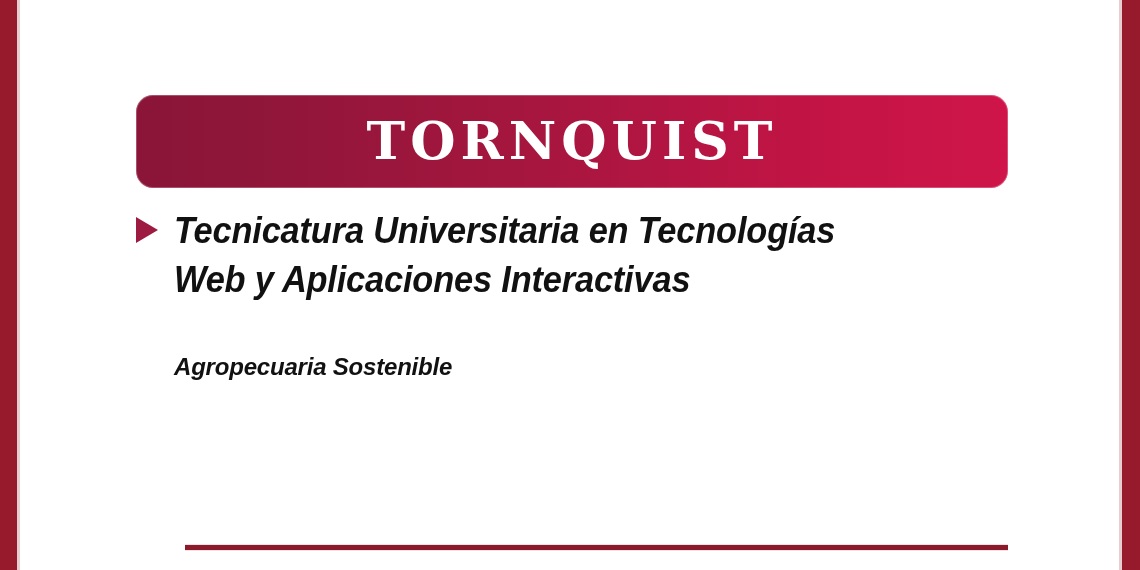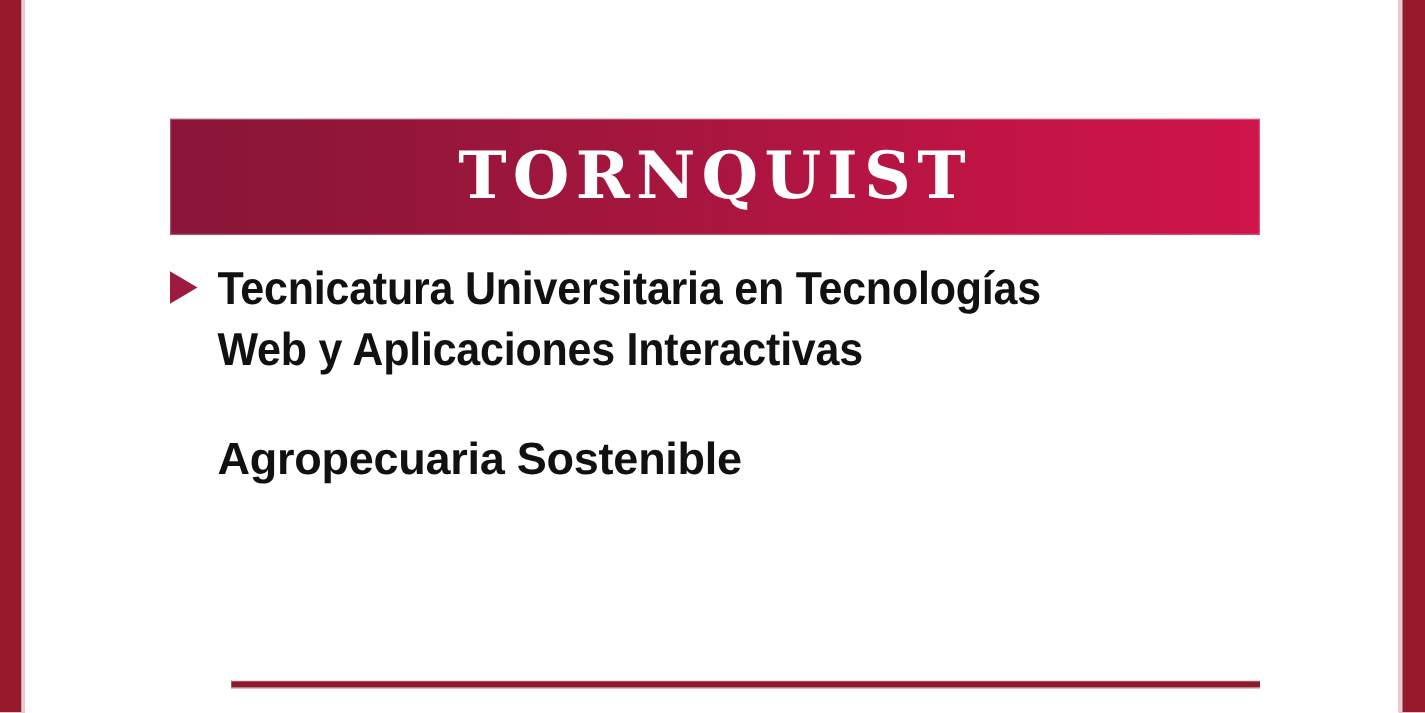--- a/index.html
+++ b/index.html
@@ -45,38 +45,40 @@
     position: absolute;
     left: 136px;
     top: 95px;
     width: 872px;
     height: 93px;
     background: linear-gradient(to right, #8a1538 0%, #8e1639 12%, #a8163f 48%, #c41446 80%, #cf154a 100%);
     display: flex;
     align-items: center;
     justify-content: center;
     box-shadow: 0 0 0 1px rgba(255,255,255,0.25) inset;
+    border-radius: 17px;
   }
   #title-banner .title-text {
     color: #ffffff;
     font-family: "DejaVu Serif", "Liberation Serif", serif;
     font-weight: bold;
     font-size: 52px;
     letter-spacing: 5px;
     line-height: 1;
     white-space: nowrap;
     transform: translateY(-1px);
   }
 
   
   #program-list {
     position: absolute;
     left: 0;
     top: 206px;
     width: 1140px;
+    font-style: italic;
   }
 
   .program-item {
     position: relative;
     padding-left: 136px;
     padding-right: 120px;
   }
 
   .bullet-row {
     display: flex;
@@ -102,21 +104,21 @@
     font-weight: bold;
     font-size: 37px;
     line-height: 49px;
     letter-spacing: -0.2px;
     transform: scaleX(0.93);
     transform-origin: left center;
     white-space: pre-line;
   }
   .program-text.wide {
     transform: scaleX(1);
-    font-size: 36px;
+    font-size: 24px;
   }
 
   
   #program-divider {
     position: absolute;
     left: 185px;
     top: 338px;
     width: 823px;
     height: 7px;
     background: #8b1a2b;

